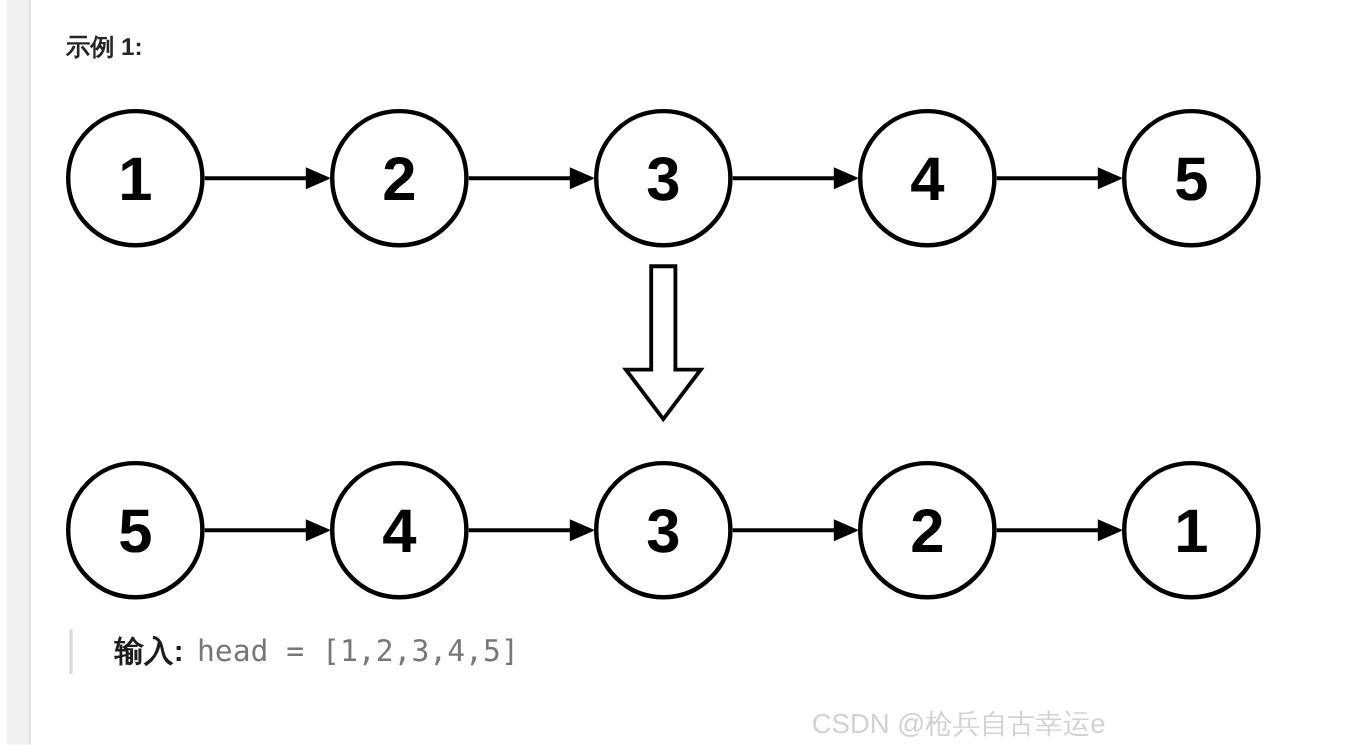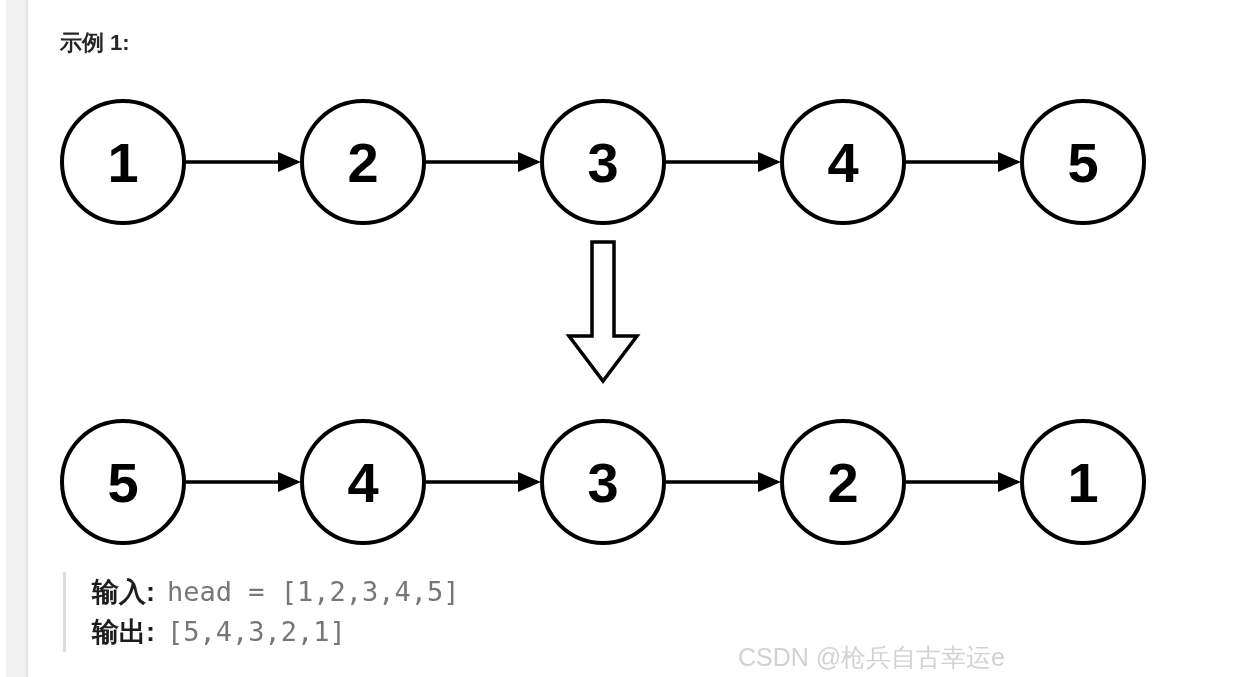--- a/index.html
+++ b/index.html
@@ -32,21 +32,21 @@
   }
   .diagram-svg {
     position: absolute;
     left: 0; top: 0;
     width: 1240px; height: 560px;
   }
   .io-block {
     position: absolute;
     left: 63px; top: 572px;
     border-left: 3px solid #dcdcdc;
-    padding-left: 26px;
+    padding-left: 38px;
   }
   .io-line {
     line-height: 40px;
     font-size: 27px;
     white-space: nowrap;
   }
   .io-label {
     font-weight: 700;
     color: #1c1c1c;
     font-family: "Liberation Sans", sans-serif;
@@ -117,20 +117,17 @@
           <text x="1083" y="502" text-anchor="middle" font-family="&quot;Liberation Sans&quot;, sans-serif" font-size="56" font-weight="bold" fill="#000000">1</text>
         </g>
       </g>
     <path id="transform-arrow" d="M 592 242 L 614 242 L 614 336 L 637 336 L 603 381 L 569 336 L 592 336 Z" fill="#ffffff" stroke="#000000" stroke-width="3.5" stroke-linejoin="miter"></path>
   </svg>
 
   <div class="io-block">
     <div class="io-line">
       <span class="io-label">输入:</span><span class="io-value">head = [1,2,3,4,5]</span>
     </div>
-    <div class="io-line">
-      <span class="io-label">输出:</span><span class="io-value">[5,4,3,2,1]</span>
-    </div>
   </div>
 
   <div class="watermark">CSDN @枪兵自古幸运e</div>
 
 </div>
 
 </body></html>

